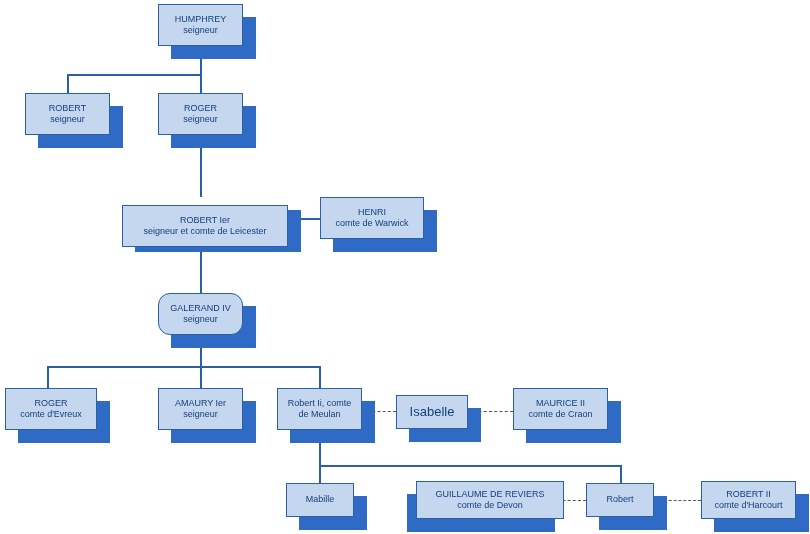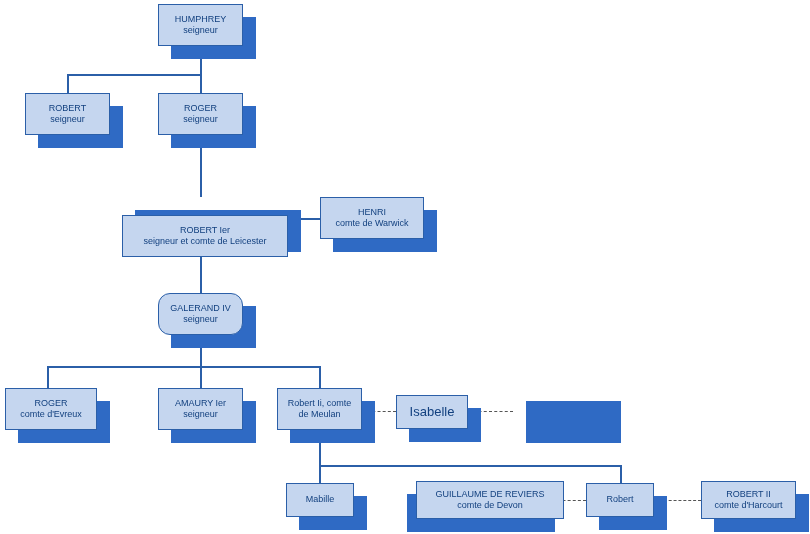--- a/index.html
+++ b/index.html
@@ -83,21 +83,21 @@
     <div class="node" style="left: 25px; top: 93px; width: 85px; height: 42px; font-size: 9px;">
       <span class="l1">ROBERT</span>
       <span class="l2">seigneur</span>
     </div>
     <div class="shadow" style="left: 171px; top: 106px; width: 85px; height: 42px;"></div>
     <div class="node" style="left: 158px; top: 93px; width: 85px; height: 42px; font-size: 9px;">
       <span class="l1">ROGER</span>
       <span class="l2">seigneur</span>
     </div>
     <div class="shadow" style="left: 135px; top: 210px; width: 166px; height: 42px;"></div>
-    <div class="node" style="left: 122px; top: 215px; width: 166px; height: 42px; font-size: 9px;">
+    <div class="node" style="left: 122px; top: 205px; width: 166px; height: 42px; font-size: 9px;">
       <span class="l1">ROBERT Ier</span>
       <span class="l2">seigneur et comte de Leicester</span>
     </div>
     <div class="shadow" style="left: 333px; top: 210px; width: 104px; height: 42px;"></div>
     <div class="node" style="left: 320px; top: 197px; width: 104px; height: 42px; font-size: 9px;">
       <span class="l1">HENRI</span>
       <span class="l2">comte de Warwick</span>
     </div>
     <div class="shadow" style="left: 171px; top: 306px; width: 85px; height: 42px;"></div>
     <div class="node" style="left: 158px; top: 293px; width: 85px; height: 42px; font-size: 9px; border-radius: 12px;">
@@ -117,20 +117,24 @@
     <div class="shadow" style="left: 290px; top: 401px; width: 85px; height: 42px;"></div>
     <div class="node" style="left: 277px; top: 388px; width: 85px; height: 42px; font-size: 9px; text-align: right;">
       <span class="l1">Robert Ii, comte</span>
       <span class="l2">de Meulan</span>
     </div>
     <div class="shadow" style="left: 409px; top: 408px; width: 72px; height: 34px;"></div>
     <div class="node" style="left: 396px; top: 395px; width: 72px; height: 34px; font-size: 13px;">
       <span class="l1">Isabelle</span>
     </div>
     <div class="shadow" style="left: 526px; top: 401px; width: 95px; height: 42px;"></div>
+    <div class="node" style="left: 513px; top: 388px; width: 95px; height: 42px; font-size: 9px;">
+      <span class="l1">MAURICE II</span>
+      <span class="l2">comte de Craon</span>
+    </div>
     <div class="shadow" style="left: 299px; top: 496px; width: 68px; height: 34px;"></div>
     <div class="node" style="left: 286px; top: 483px; width: 68px; height: 34px; font-size: 9px;">
       <span class="l1">Mabille</span>
     </div>
     <div class="shadow" style="left: 407px; top: 494px; width: 148px; height: 38px;"></div>
     <div class="node" style="left: 416px; top: 481px; width: 148px; height: 38px; font-size: 9px;">
       <span class="l1">GUILLAUME DE REVIERS</span>
       <span class="l2">comte de Devon</span>
     </div>
     <div class="shadow" style="left: 599px; top: 496px; width: 68px; height: 34px;"></div>

